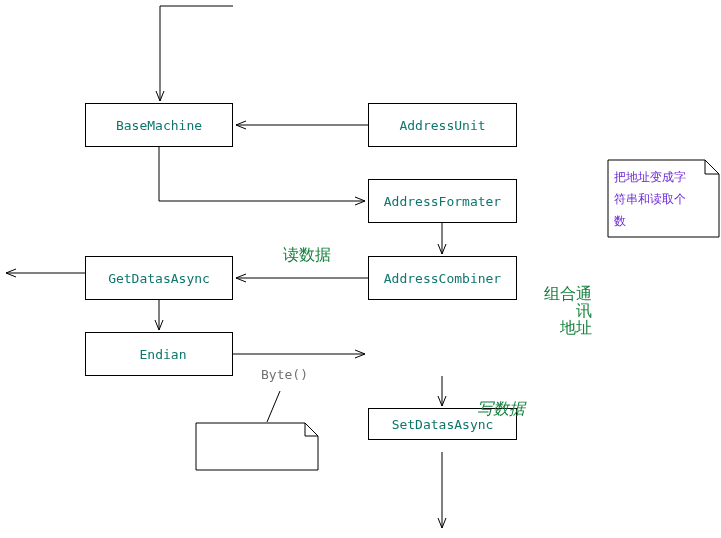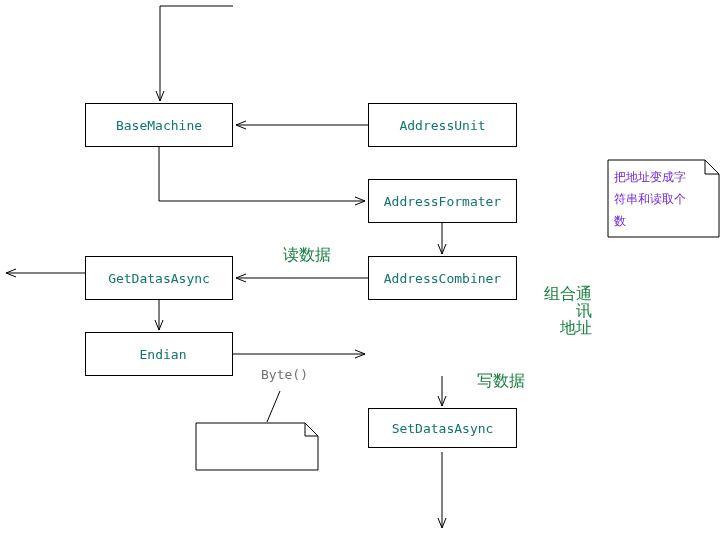--- a/index.html
+++ b/index.html
@@ -97,31 +97,31 @@
 
   <div class="node" style="left:368px; top:256px; width:149px; height:44px;text-align:right;">
     <span>AddressCombiner</span>
   </div>
 
   <div class="node" style="left:85px; top:332px; width:148px; height:44px;padding-left:8px;">
     <span>Endian</span>
   </div>
 
 
-  <div class="node" style="left:368px; top:408px; width:149px; height:40px;">
+  <div class="node" style="left:368px; top:408px; width:149px; height:32px;">
     <span>SetDatasAsync</span>
   </div>
 
   <div class="flow-label" style="left:283px; top:246px;">读数据</div>
 
   <div class="flow-label" style="left:534px; top:261px; width:58px; text-align:right;margin-top:24px;">组合通讯
 地址</div>
 
   <div class="code-label" style="left:261px; top:367px;">Byte()</div>
 
-  <div class="flow-label" style="left:477px; top:372px;">写数据</div>
+  <div class="flow-label" style="left:477px; top:400px;font-style:italic;">写数据</div>
 
   <div class="note-text" style="left:614px; top:166px; width:100px;">把地址变成字
 符串和读取个
 数</div>
 
 
 </div>
 
 </body></html>

